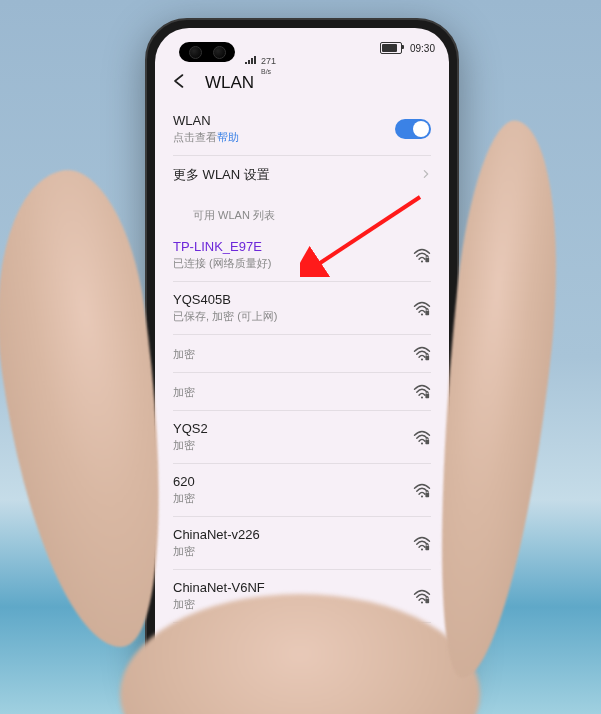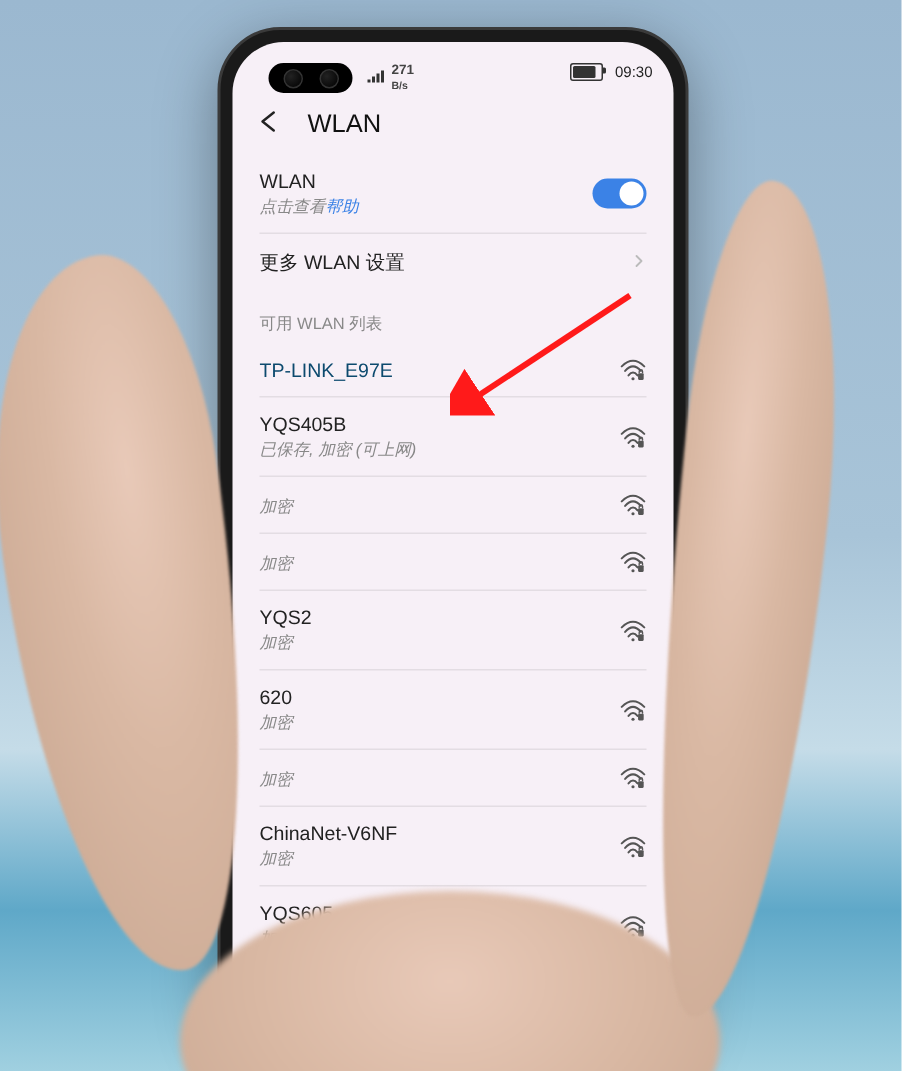--- a/index.html
+++ b/index.html
@@ -62,27 +62,25 @@
     justify-content: flex-end;
     padding: 0 14px 0 90px;
     font-size: 10px;
     color: #222;
     box-sizing: border-box;
     gap: 8px;
   }
   .status-left {
     position: absolute;
     left: 90px;
-    top: 13px;
+    top: 28px;
     font-size: 9px;
     color: #444;
     display: flex;
-    align-items: center;
     gap: 2px;
-    font-weight: bold;
   }
   .battery {
     display: inline-flex;
     align-items: center;
     gap: 3px;
   }
   .battery-body {
     width: 20px;
     height: 10px;
     border: 1px solid #333;
@@ -134,26 +132,25 @@
     justify-content: space-between;
     padding: 10px 0;
     border-bottom: 1px solid rgba(0,0,0,0.08);
   }
   .row:last-child { border-bottom: none; align-items: center; }
   .row-text { flex: 1; min-width: 0; }
   .row-title {
     font-size: 13px;
     color: #222;
   }
-  .row-title.link { color: #0c4a6e; }
+  .row-title.link { color: #6d28d9; }
   .row-sub {
     font-size: 11px;
     color: #888;
     margin-top: 2px;
-    font-style: italic;
   }
   .row-sub .help { color: #3b82e6; }
   .toggle {
     width: 36px;
     height: 20px;
     background: #3b82e6;
     border-radius: 10px;
     position: relative;
   }
   .toggle::after {
@@ -167,20 +164,21 @@
     border-radius: 50%;
   }
   .chevron {
     color: #bbb;
     font-size: 14px;
   }
   .list-header {
     font-size: 11px;
     color: #888;
     padding: 14px 18px 6px 18px;
+    margin-left: 20px;
   }
   .wifi-icon {
     width: 18px;
     flex-shrink: 0;
     margin-left: 8px;
   }
   .wifi-icon svg { display: block; }
   .arrow-overlay {
     position: absolute;
     left: 300px;
@@ -306,20 +304,21 @@
         </span>
       </div>
     </div>
 
     <div class="list-header">可用 WLAN 列表</div>
 
     <div class="section" id="network-list">
         <div class="row">
           <div class="row-text">
             <div class="row-title link">TP-LINK_E97E</div>
+            <div class="row-sub">已连接 (网络质量好)</div>
           </div>
           <div class="wifi-icon">
             <svg viewBox="0 0 24 20" width="18" height="15">
               <path d="M2 7 Q12 -3 22 7" fill="none" stroke="#555" stroke-width="1.8" stroke-linecap="round"></path>
               <path d="M5 11 Q12 3 19 11" fill="none" stroke="#555" stroke-width="1.8" stroke-linecap="round"></path>
               <path d="M8 15 Q12 10 16 15" fill="none" stroke="#555" stroke-width="1.8" stroke-linecap="round"></path>
               <circle cx="12" cy="18" r="1.4" fill="#555"></circle>
               <rect x="16.5" y="13" width="5" height="6" rx="1" fill="#555"></rect>
               <path d="M17.5 13 v-1.5 a1.5 1.5 0 0 1 3 0 V13" fill="none" stroke="#555" stroke-width="1.2"></path>
             </svg>
@@ -398,20 +397,21 @@
               <path d="M5 11 Q12 3 19 11" fill="none" stroke="#555" stroke-width="1.8" stroke-linecap="round"></path>
               <path d="M8 15 Q12 10 16 15" fill="none" stroke="#555" stroke-width="1.8" stroke-linecap="round"></path>
               <circle cx="12" cy="18" r="1.4" fill="#555"></circle>
               <rect x="16.5" y="13" width="5" height="6" rx="1" fill="#555"></rect>
               <path d="M17.5 13 v-1.5 a1.5 1.5 0 0 1 3 0 V13" fill="none" stroke="#555" stroke-width="1.2"></path>
             </svg>
           </div>
         </div>
         <div class="row">
           <div class="row-text">
+            <div class="row-title">ChinaNet-v226</div>
             <div class="row-sub">加密</div>
           </div>
           <div class="wifi-icon">
             <svg viewBox="0 0 24 20" width="18" height="15">
               <path d="M2 7 Q12 -3 22 7" fill="none" stroke="#555" stroke-width="1.8" stroke-linecap="round"></path>
               <path d="M5 11 Q12 3 19 11" fill="none" stroke="#555" stroke-width="1.8" stroke-linecap="round"></path>
               <path d="M8 15 Q12 10 16 15" fill="none" stroke="#555" stroke-width="1.8" stroke-linecap="round"></path>
               <circle cx="12" cy="18" r="1.4" fill="#555"></circle>
               <rect x="16.5" y="13" width="5" height="6" rx="1" fill="#555"></rect>
               <path d="M17.5 13 v-1.5 a1.5 1.5 0 0 1 3 0 V13" fill="none" stroke="#555" stroke-width="1.2"></path>

